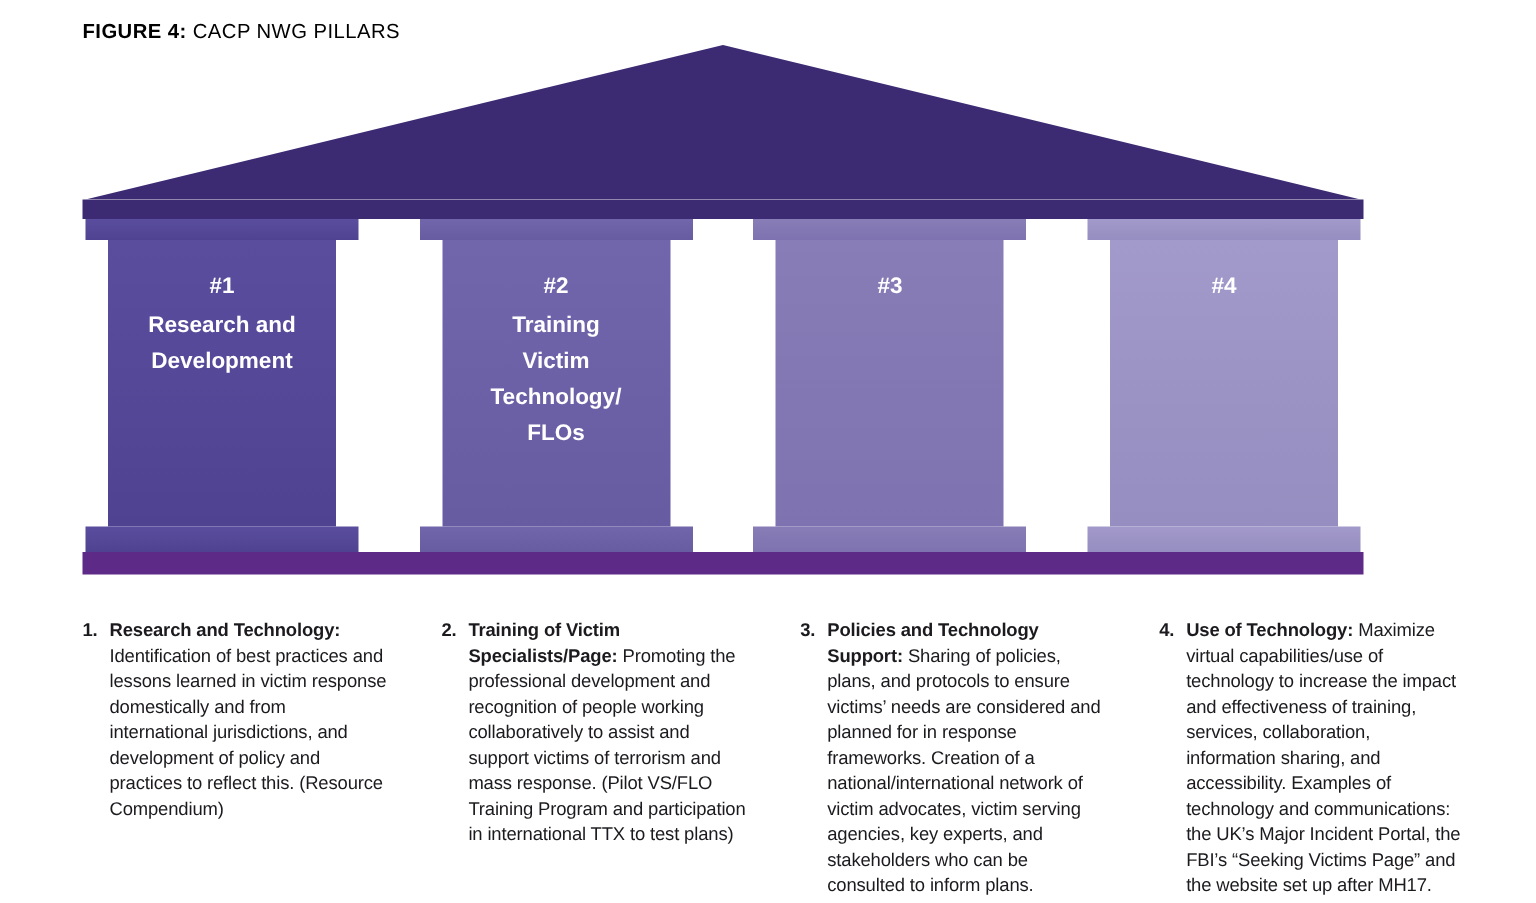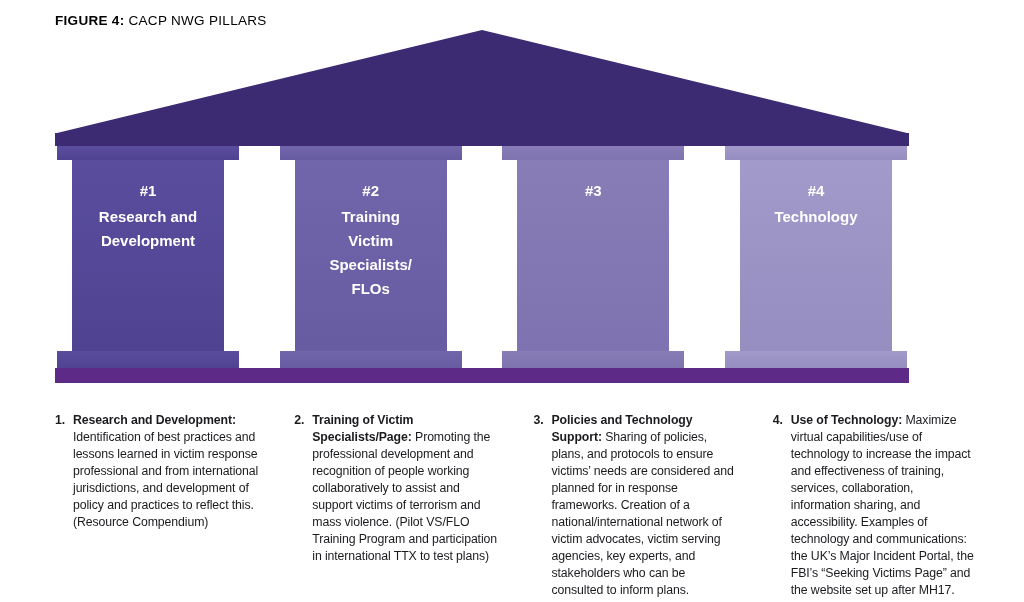--- a/index.html
+++ b/index.html
@@ -59,58 +59,57 @@
     </div>
 
     <div class="pillar">
       <div class="cap" style="background: linear-gradient(rgb(113, 102, 171), rgb(103, 91, 162));"></div>
       <div class="shaft" style="background: linear-gradient(rgb(113, 102, 171), rgb(103, 91, 162));"></div>
       <div class="plinth" style="background: linear-gradient(rgb(113, 102, 171), rgb(103, 91, 162));"></div>
       <div class="pillar-text">
         <div class="pillar-number">#2</div>
         <div class="pillar-title">Training
 Victim
-Specialists/
+Technology/
 FLOs</div>
       </div>
     </div>
 
     <div class="pillar">
       <div class="cap" style="background: linear-gradient(rgb(137, 125, 183), rgb(126, 114, 176));"></div>
       <div class="shaft" style="background: linear-gradient(rgb(137, 125, 183), rgb(126, 114, 176));"></div>
       <div class="plinth" style="background: linear-gradient(rgb(137, 125, 183), rgb(126, 114, 176));"></div>
       <div class="pillar-text">
         <div class="pillar-number">#3</div>
       </div>
     </div>
 
     <div class="pillar">
       <div class="cap" style="background: linear-gradient(rgb(162, 154, 202), rgb(150, 141, 192));"></div>
       <div class="shaft" style="background: linear-gradient(rgb(162, 154, 202), rgb(150, 141, 192));"></div>
       <div class="plinth" style="background: linear-gradient(rgb(162, 154, 202), rgb(150, 141, 192));"></div>
       <div class="pillar-text">
         <div class="pillar-number">#4</div>
-        <div class="pillar-title">Technology</div>
       </div>
     </div>
 
   </div>
 
   <div class="basebar" style="background: rgb(93, 43, 135);"></div>
 
   <div class="descs">
 
     <div class="desc">
       <span class="desc-num">1.</span>
-      <span class="desc-body"><span class="desc-lead">Research and Development:</span><span> Identification of best practices and lessons learned in victim response professional and from international jurisdictions, and development of policy and practices to reflect this. (Resource Compendium)</span></span>
+      <span class="desc-body"><span class="desc-lead">Research and Technology:</span><span> Identification of best practices and lessons learned in victim response domestically and from international jurisdictions, and development of policy and practices to reflect this. (Resource Compendium)</span></span>
     </div>
 
     <div class="desc">
       <span class="desc-num">2.</span>
-      <span class="desc-body"><span class="desc-lead">Training of Victim Specialists/Page:</span><span> Promoting the professional development and recognition of people working collaboratively to assist and support victims of terrorism and mass violence. (Pilot VS/FLO Training Program and participation in international TTX to test plans)</span></span>
+      <span class="desc-body"><span class="desc-lead">Training of Victim Specialists/Page:</span><span> Promoting the professional development and recognition of people working collaboratively to assist and support victims of terrorism and mass response. (Pilot VS/FLO Training Program and participation in international TTX to test plans)</span></span>
     </div>
 
     <div class="desc">
       <span class="desc-num">3.</span>
       <span class="desc-body"><span class="desc-lead">Policies and Technology Support:</span><span> Sharing of policies, plans, and protocols to ensure victims’ needs are considered and planned for in response frameworks. Creation of a national/international network of victim advocates, victim serving agencies, key experts, and stakeholders who can be consulted to inform plans.</span></span>
     </div>
 
     <div class="desc">
       <span class="desc-num">4.</span>
       <span class="desc-body"><span class="desc-lead">Use of Technology:</span><span> Maximize virtual capabilities/use of technology to increase the impact and effectiveness of training, services, collaboration, information sharing, and accessibility. Examples of technology and communications: the UK’s Major Incident Portal, the FBI’s “Seeking Victims Page” and the website set up after MH17.</span></span>

